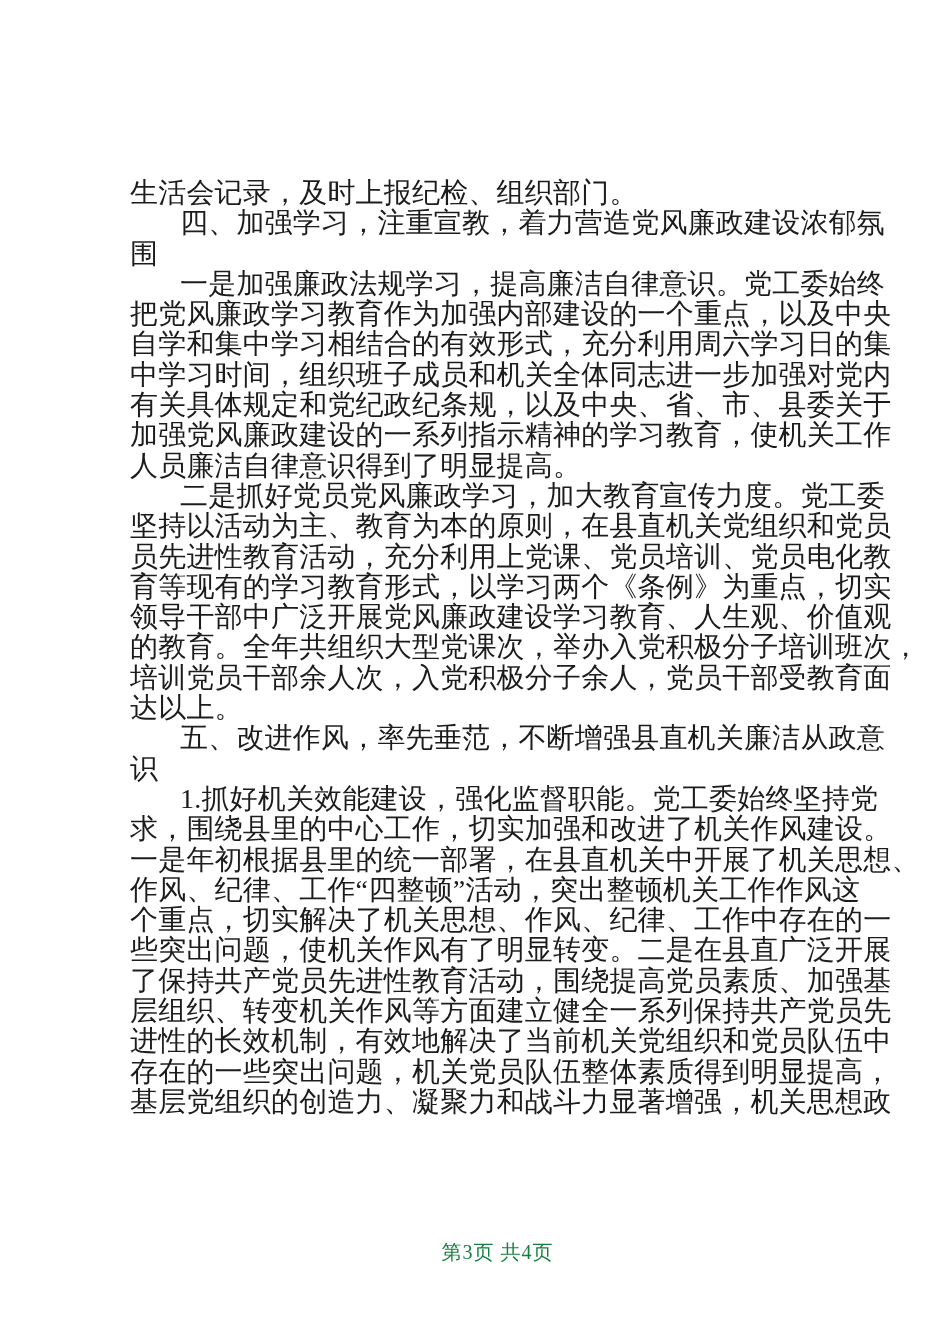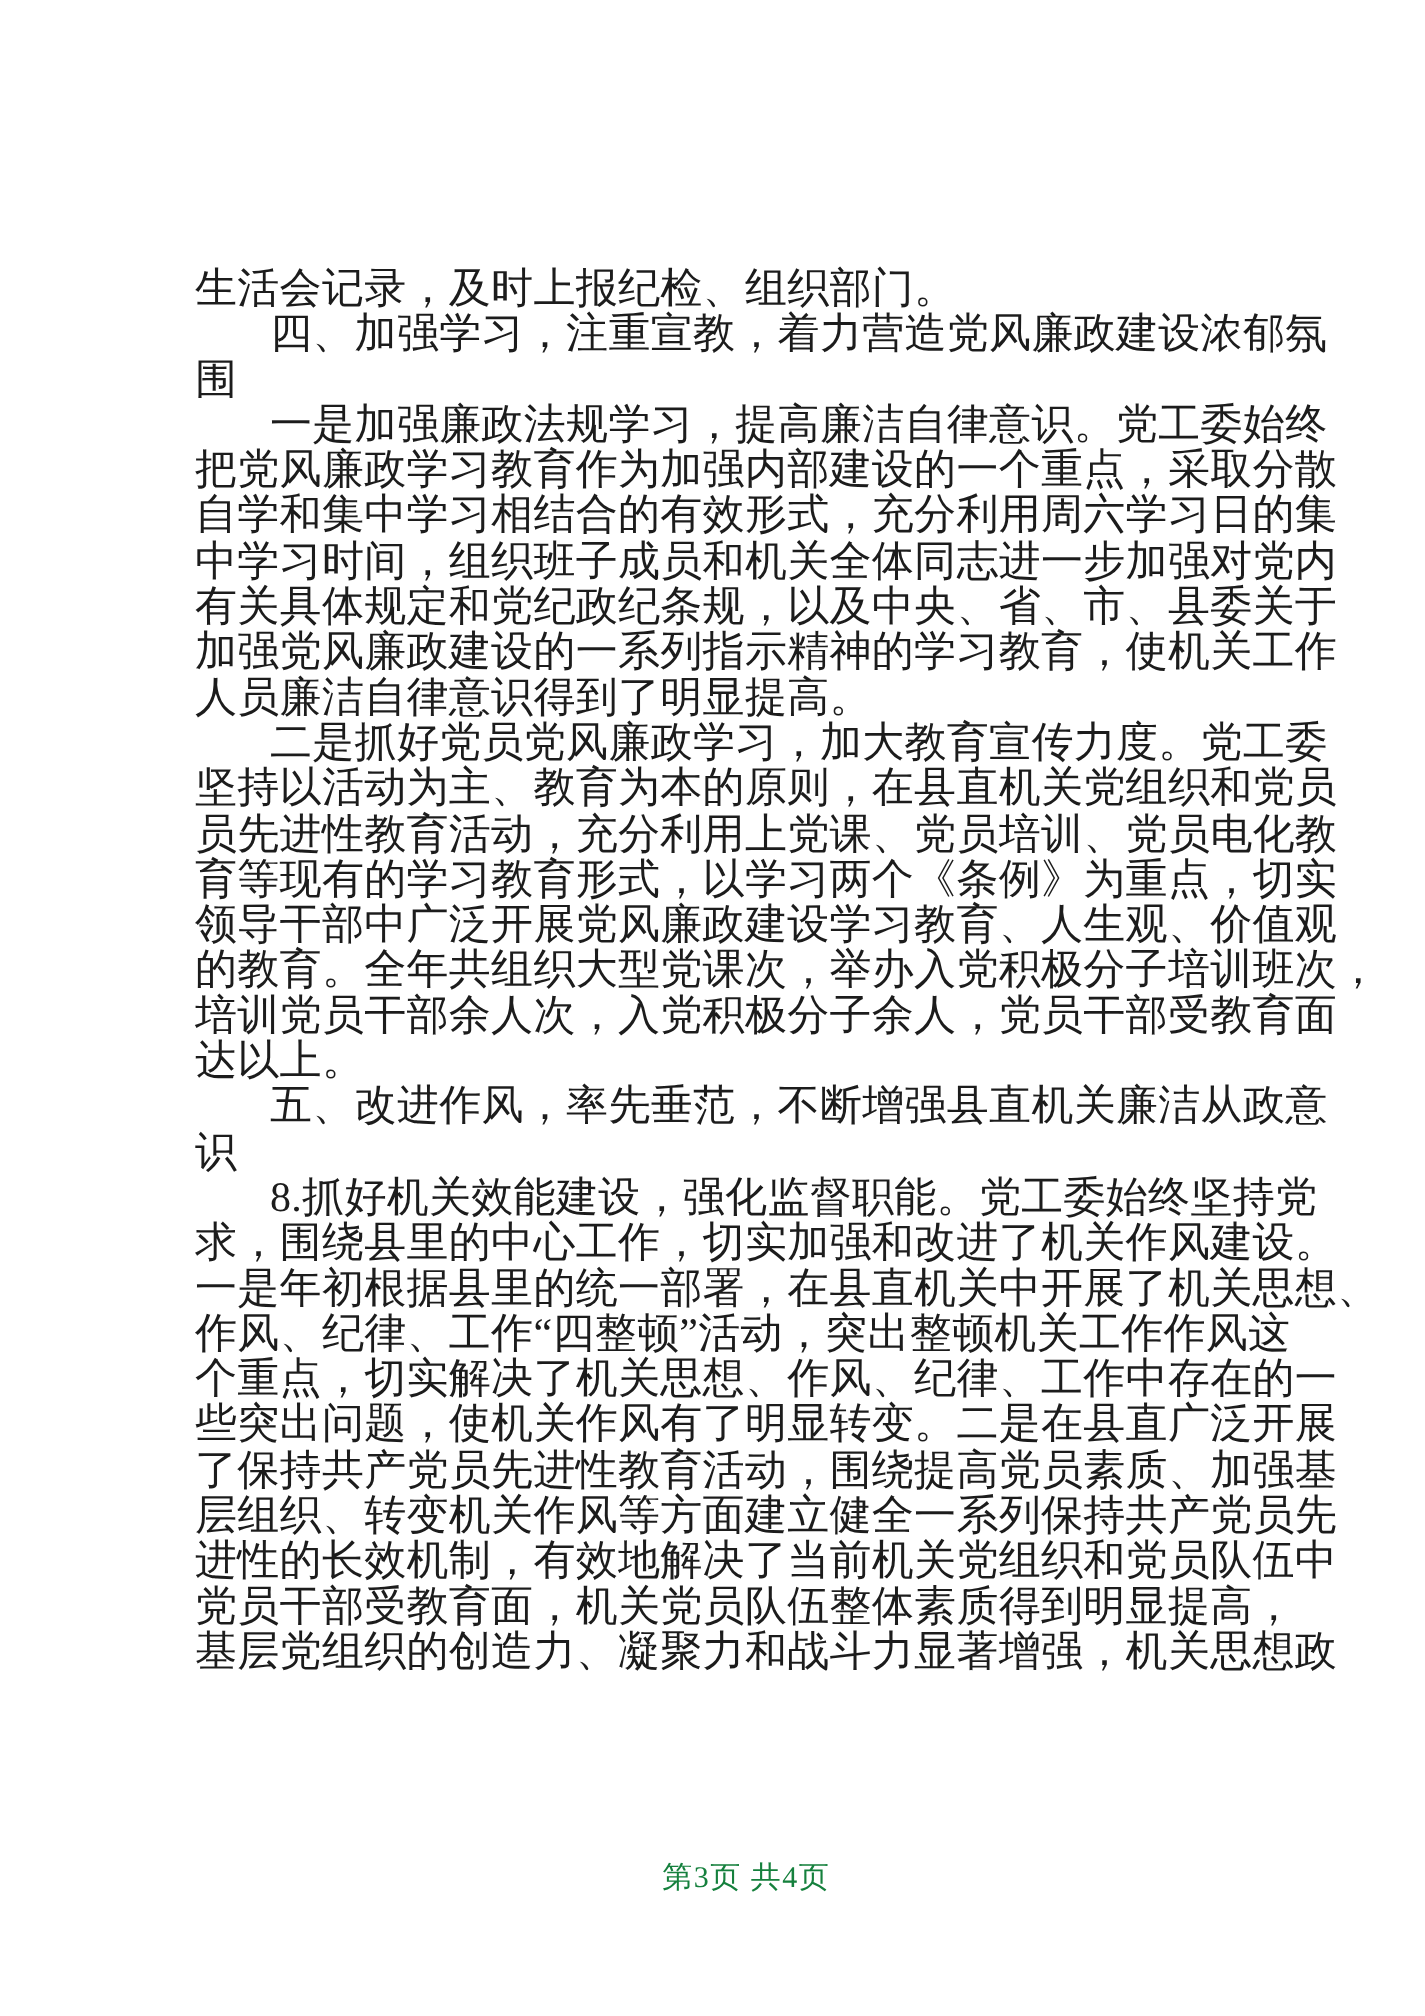--- a/index.html
+++ b/index.html
@@ -60,21 +60,21 @@
   <div class="doc-body">
       <div class="paragraph">
         <div class="line">生活会记录，及时上报纪检、组织部门。</div>
       </div>
       <div class="paragraph">
         <div class="line indent">四、加强学习，注重宣教，着力营造党风廉政建设浓郁氛</div>
         <div class="line">围</div>
       </div>
       <div class="paragraph">
         <div class="line indent">一是加强廉政法规学习，提高廉洁自律意识。党工委始终</div>
-        <div class="line">把党风廉政学习教育作为加强内部建设的一个重点，采取分散</div>
+        <div class="line">把党风廉政学习教育作为加强内部建设的一个重点，以及中央</div>
         <div class="line">自学和集中学习相结合的有效形式，充分利用周六学习日的集</div>
         <div class="line">中学习时间，组织班子成员和机关全体同志进一步加强对党内</div>
         <div class="line">有关具体规定和党纪政纪条规，以及中央、省、市、县委关于</div>
         <div class="line">加强党风廉政建设的一系列指示精神的学习教育，使机关工作</div>
         <div class="line">人员廉洁自律意识得到了明显提高。</div>
       </div>
       <div class="paragraph">
         <div class="line indent">二是抓好党员党风廉政学习，加大教育宣传力度。党工委</div>
         <div class="line">坚持以活动为主、教育为本的原则，在县直机关党组织和党员</div>
         <div class="line">员先进性教育活动，充分利用上党课、党员培训、党员电化教</div>
@@ -82,29 +82,29 @@
         <div class="line">领导干部中广泛开展党风廉政建设学习教育、人生观、价值观</div>
         <div class="line">的教育。全年共组织大型党课次，举办入党积极分子培训班次，</div>
         <div class="line">培训党员干部余人次，入党积极分子余人，党员干部受教育面</div>
         <div class="line">达以上。</div>
       </div>
       <div class="paragraph">
         <div class="line indent">五、改进作风，率先垂范，不断增强县直机关廉洁从政意</div>
         <div class="line">识</div>
       </div>
       <div class="paragraph">
-        <div class="line indent">8.抓好机关效能建设，强化监督职能。党工委始终坚持党</div>
+        <div class="line indent">1.抓好机关效能建设，强化监督职能。党工委始终坚持党</div>
         <div class="line">求，围绕县里的中心工作，切实加强和改进了机关作风建设。</div>
         <div class="line">一是年初根据县里的统一部署，在县直机关中开展了机关思想、</div>
         <div class="line">作风、纪律、工作“四整顿”活动，突出整顿机关工作作风这</div>
         <div class="line">个重点，切实解决了机关思想、作风、纪律、工作中存在的一</div>
         <div class="line">些突出问题，使机关作风有了明显转变。二是在县直广泛开展</div>
         <div class="line">了保持共产党员先进性教育活动，围绕提高党员素质、加强基</div>
         <div class="line">层组织、转变机关作风等方面建立健全一系列保持共产党员先</div>
         <div class="line">进性的长效机制，有效地解决了当前机关党组织和党员队伍中</div>
-        <div class="line">党员干部受教育面，机关党员队伍整体素质得到明显提高，</div>
+        <div class="line">存在的一些突出问题，机关党员队伍整体素质得到明显提高，</div>
         <div class="line">基层党组织的创造力、凝聚力和战斗力显著增强，机关思想政</div>
       </div>
     </div>
   <div class="doc-footer">
     <span class="footer-text">第3页 共4页</span>
   </div>
 </div>
 
 </body></html>

